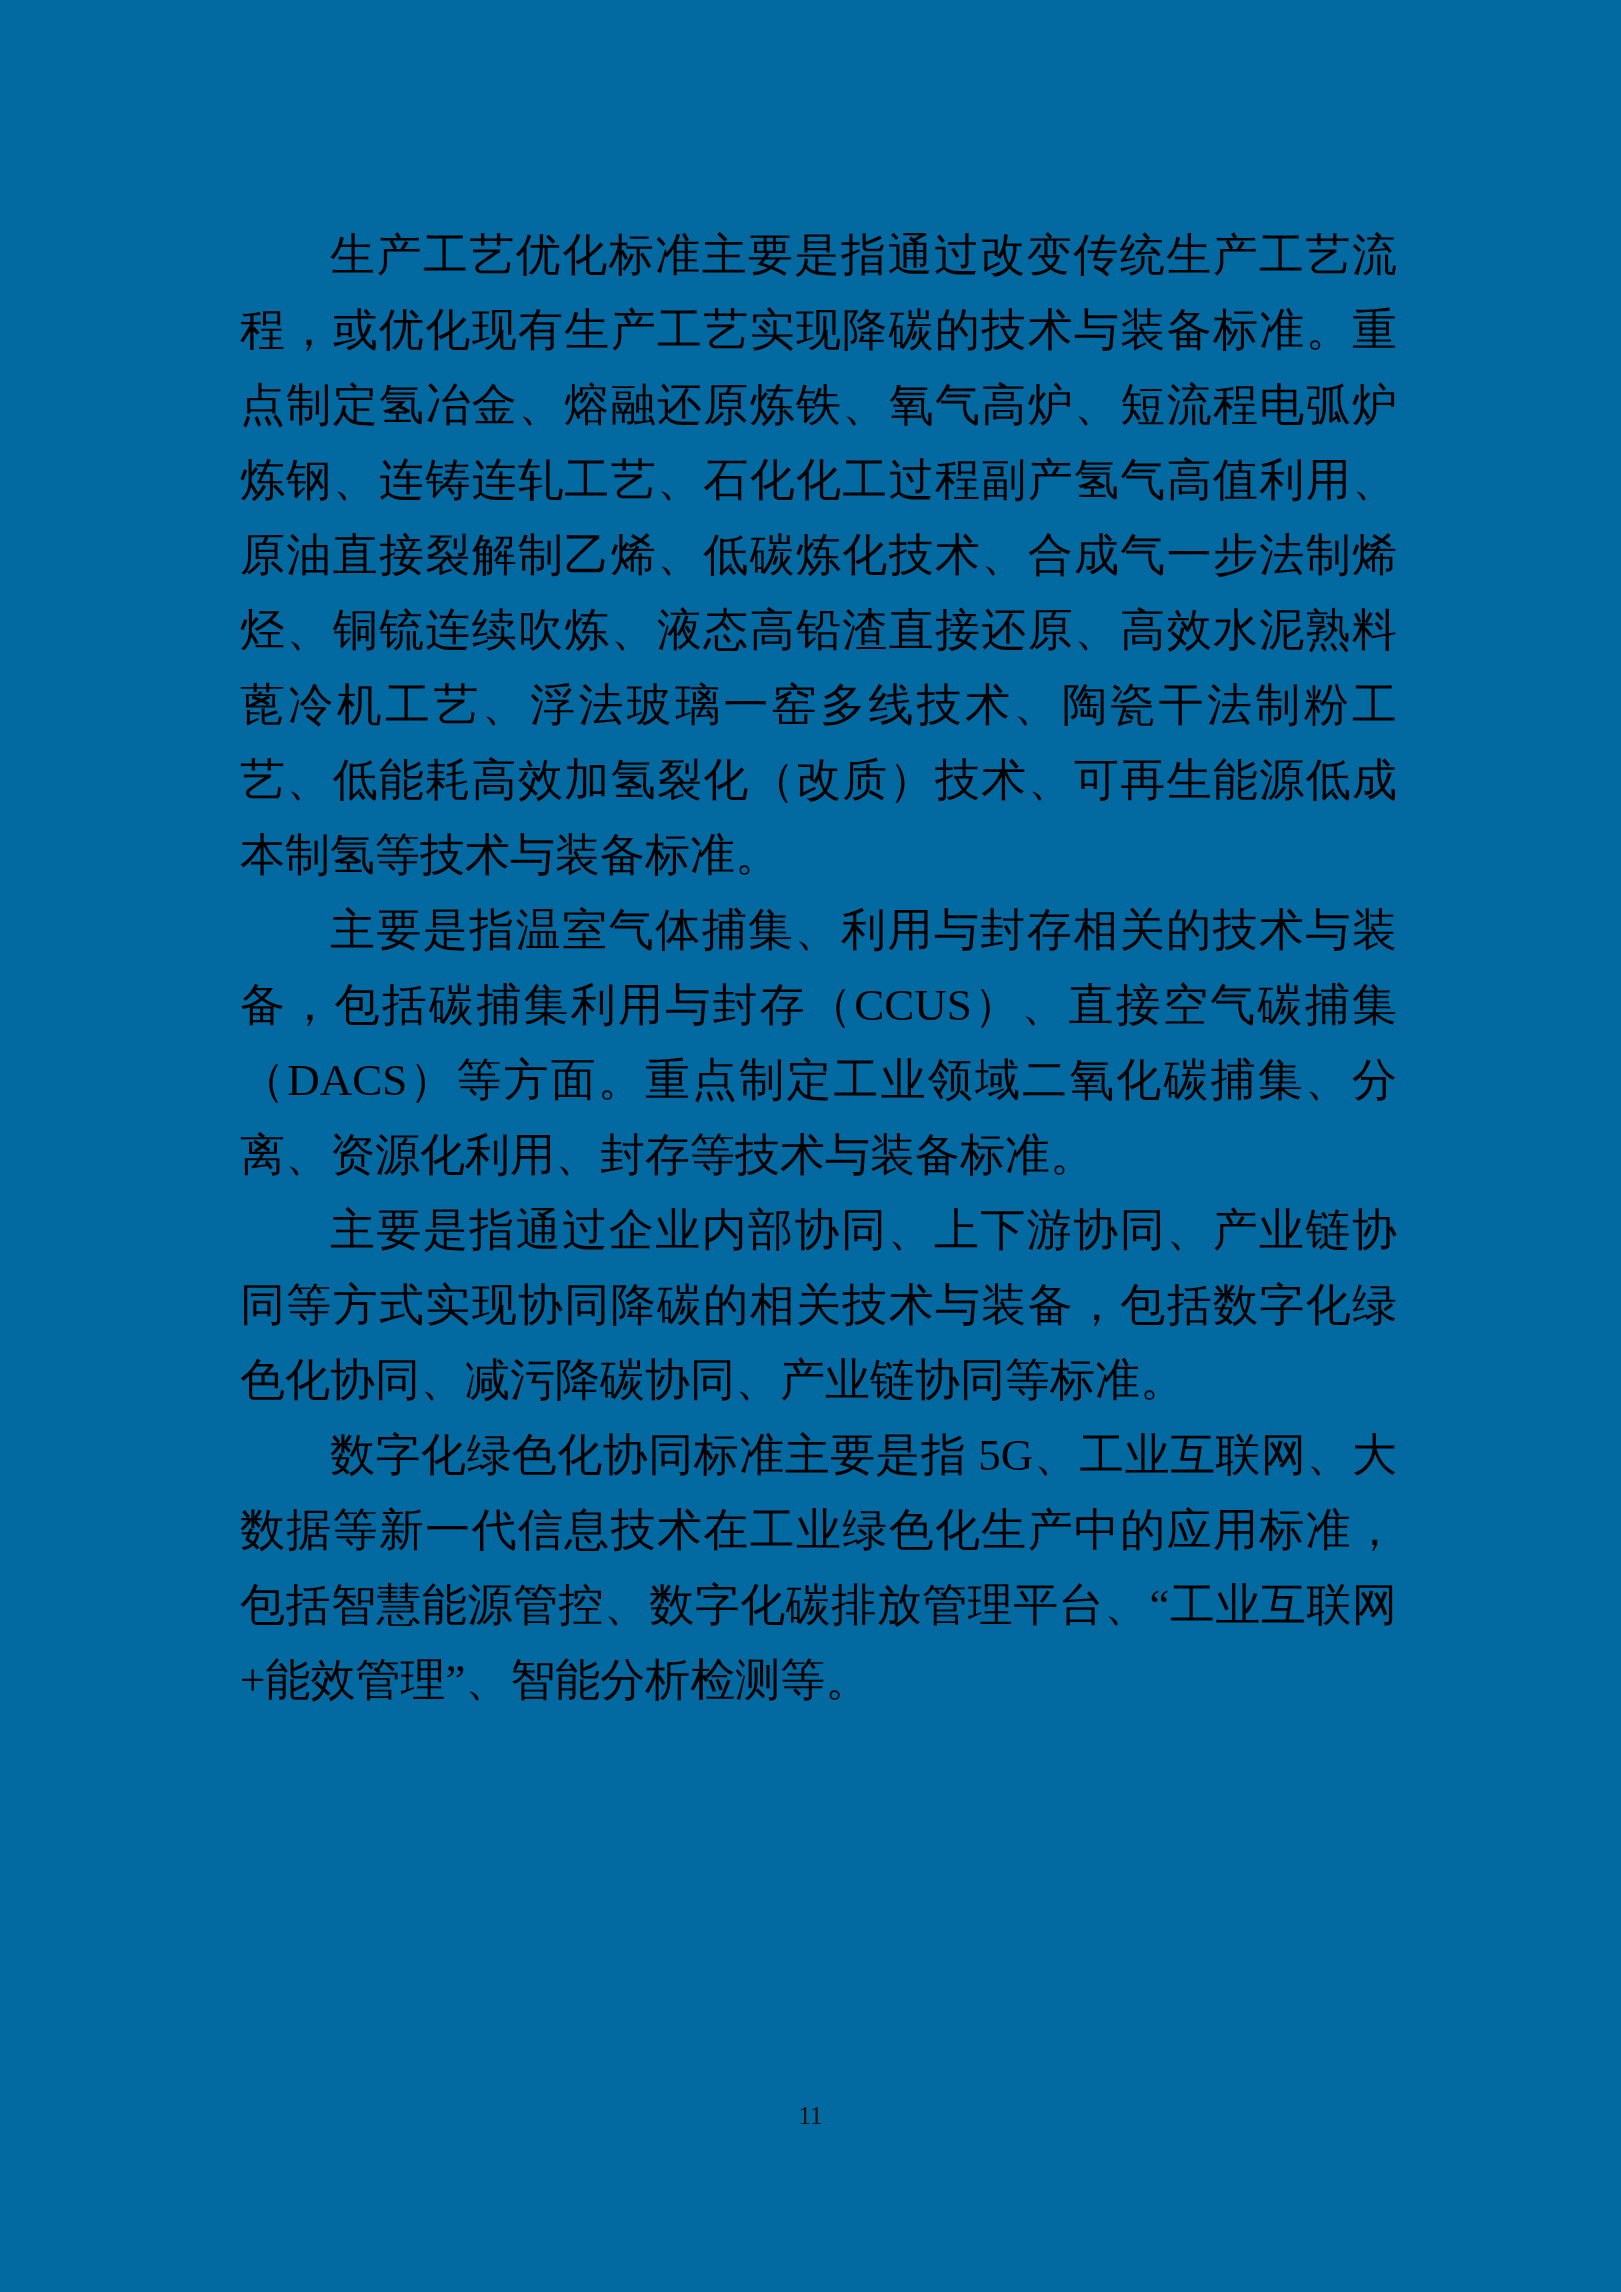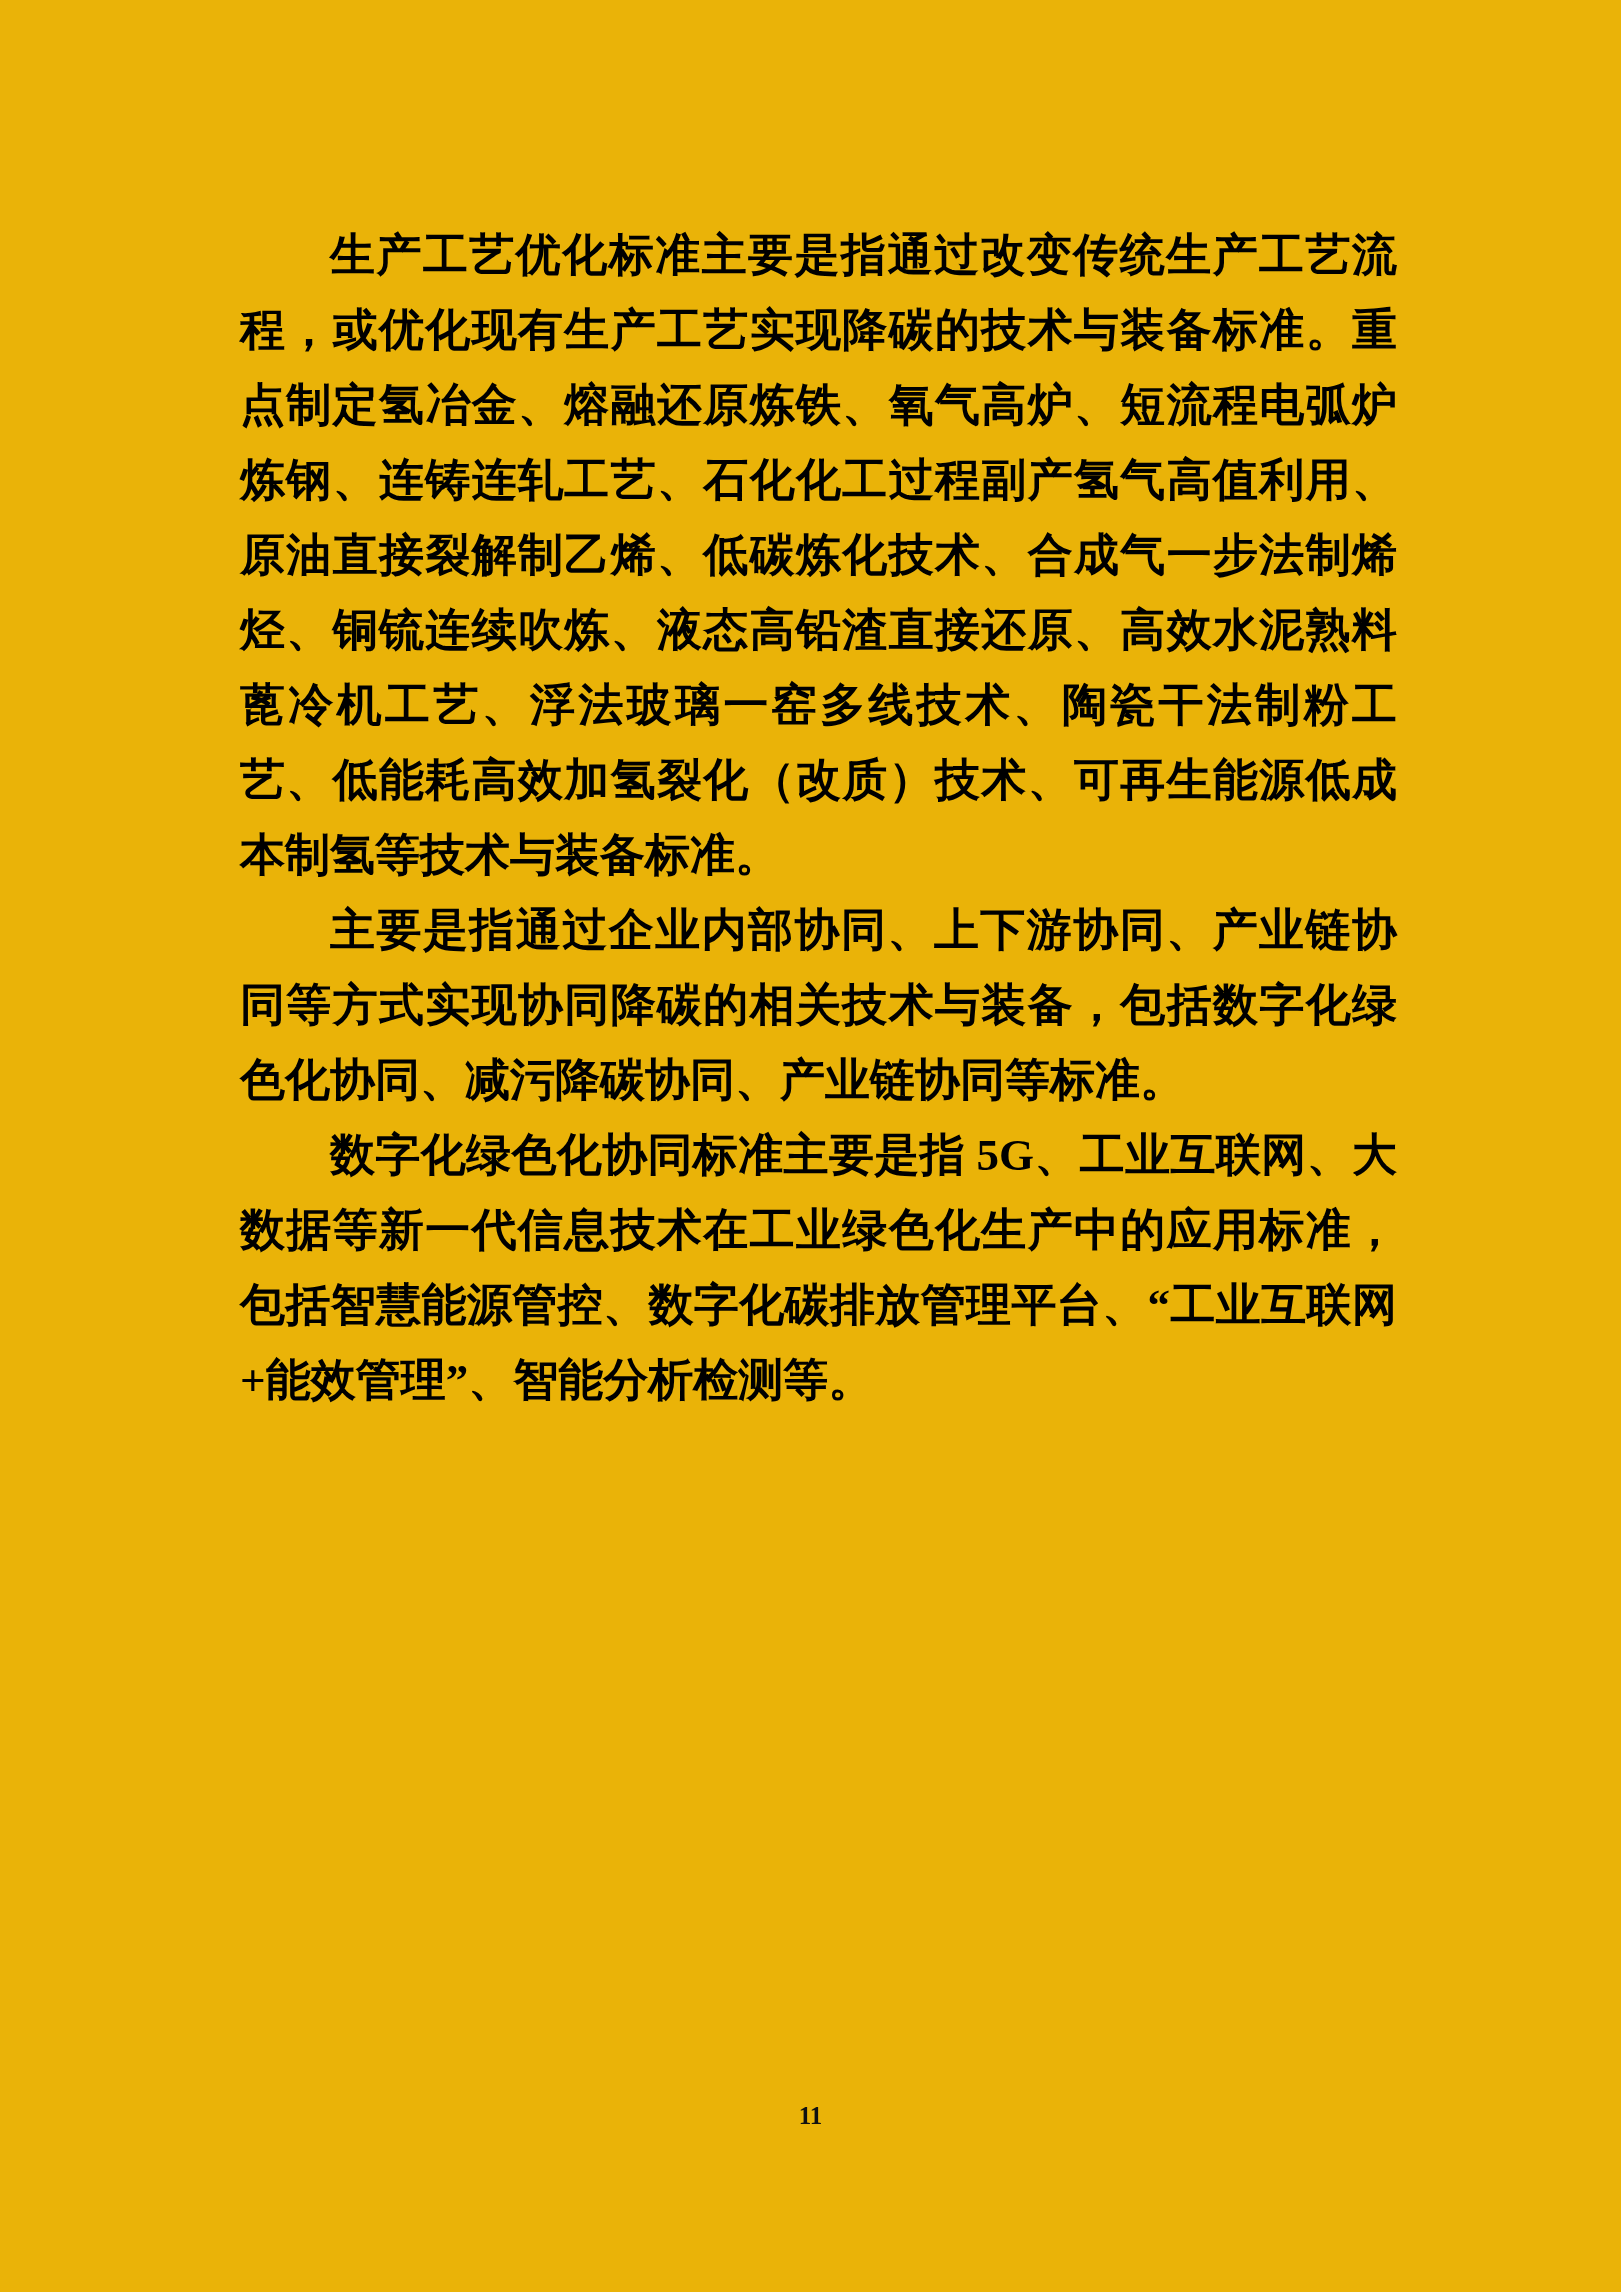--- a/index.html
+++ b/index.html
@@ -4,24 +4,23 @@
 <style>
   html, body {
     margin: 0;
     padding: 0;
     background: #ffffff;
   }
   .page {
     position: relative;
     width: 1621px;
     height: 2293px;
-    background: #eab308;
+    background: #0369a1;
     overflow: hidden;
     font-family: "Liberation Serif", "DejaVu Serif", serif;
-    font-weight: bold;
   }
   .text-block {
     position: absolute;
     left: 240px;
     top: 218px;
     width: 1157px;
     color: #000000;
     font-size: 45px;
     line-height: 75px;
     text-align: justify;
@@ -43,18 +42,19 @@
     line-height: 43px;
     font-family: "Liberation Serif", "DejaVu Serif", serif;
   }
 </style>
 </head>
 <body>
 
 <div class="page">
   <div class="text-block">
       <p>生产工艺优化标准主要是指通过改变传统生产工艺流程，或优化现有生产工艺实现降碳的技术与装备标准。重点制定氢冶金、熔融还原炼铁、氧气高炉、短流程电弧炉炼钢、连铸连轧工艺、石化化工过程副产氢气高值利用、原油直接裂解制乙烯、低碳炼化技术、合成气一步法制烯烃、铜锍连续吹炼、液态高铅渣直接还原、高效水泥熟料蓖冷机工艺、浮法玻璃一窑多线技术、陶瓷干法制粉工艺、低能耗高效加氢裂化（改质）技术、可再生能源低成本制氢等技术与装备标准。</p>
+      <p>主要是指温室气体捕集、利用与封存相关的技术与装备，包括碳捕集利用与封存（CCUS）、直接空气碳捕集（DACS）等方面。重点制定工业领域二氧化碳捕集、分离、资源化利用、封存等技术与装备标准。</p>
       <p>主要是指通过企业内部协同、上下游协同、产业链协同等方式实现协同降碳的相关技术与装备，包括数字化绿色化协同、减污降碳协同、产业链协同等标准。</p>
       <p>数字化绿色化协同标准主要是指 5G、工业互联网、大数据等新一代信息技术在工业绿色化生产中的应用标准，包括智慧能源管控、数字化碳排放管理平台、“工业互联网+能效管理”、智能分析检测等。</p>
     </div>
   <div class="page-number">11</div>
 </div>
 
 
 </body></html>

